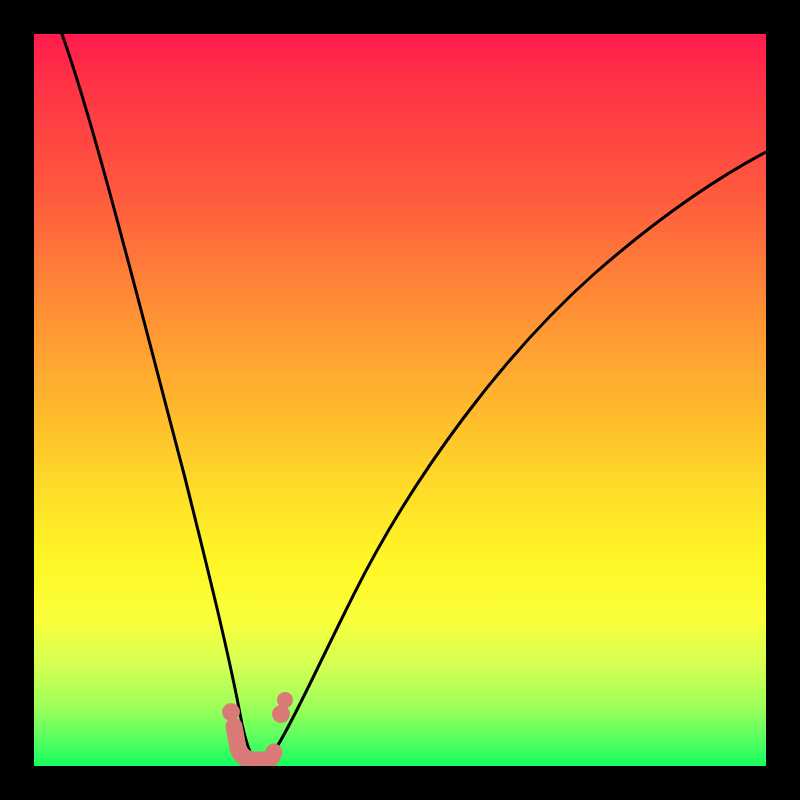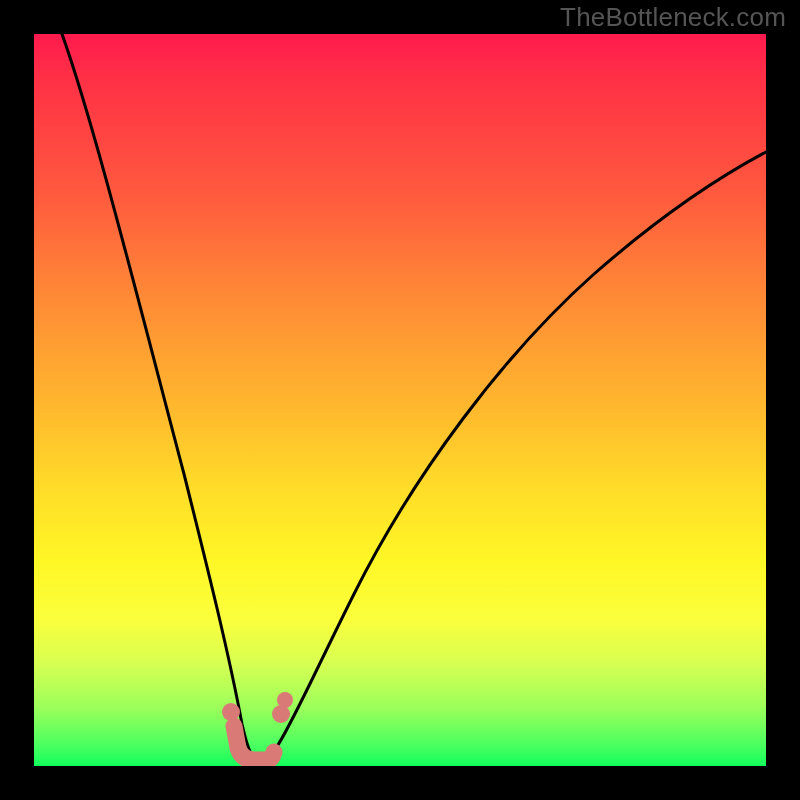--- a/index.html
+++ b/index.html
@@ -53,21 +53,20 @@
     left: 0;
     top: 0;
     width: 732px;
     height: 732px;
   }
 </style>
 </head>
 <body>
 
 <div class="container">
-  <div class="watermark">TheBottleneck.com</div>
 
   <div class="plot-area">
     <svg class="curves" viewBox="0 0 732 732">
 
       <path d="M 28 0
                C 60 90, 100 250, 150 440
                C 175 540, 195 620, 208 690
                C 212 708, 216 720, 220 724
                C 226 728, 234 726, 242 714
                C 256 694, 280 640, 320 560

